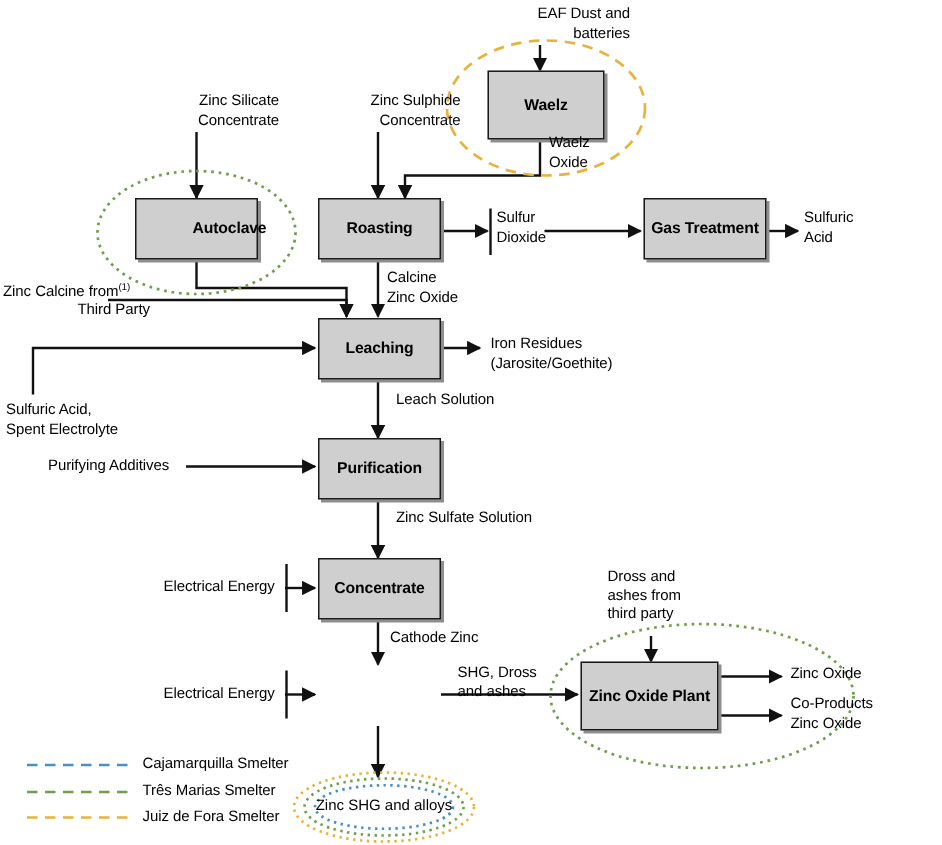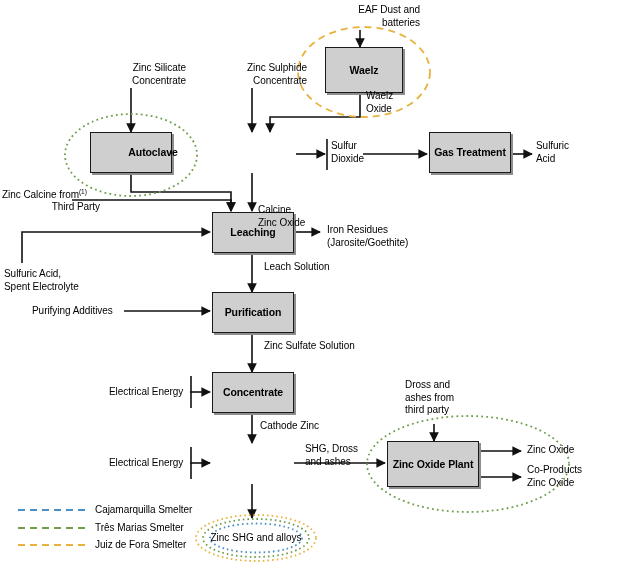--- a/index.html
+++ b/index.html
@@ -146,20 +146,21 @@
       <line x1="18" y1="510" x2="88" y2="510" stroke="#4a90c4" stroke-dasharray="7 5"></line>
       <line x1="18" y1="528" x2="88" y2="528" stroke="#6f9e4c" stroke-dasharray="7 5"></line>
       <line x1="18" y1="545" x2="88" y2="545" stroke="#e8b33c" stroke-dasharray="7 5"></line>
     </g>
   </svg>
 
   <div class="proc-box" style="left:325px; top:47px; width:78px; height:46px;">Waelz</div>
 
   <div class="proc-box" style="left:90px; top:132px; width:82px; height:41px;padding-left:44px;">Autoclave</div>
 
+  <div class="proc-box" style="left:212px; top:132px; width:82px; height:41px;">Roasting</div>
 
   <div class="proc-box" style="left:429px; top:132px; width:82px; height:41px;">Gas
 Treatment</div>
 
   <div class="proc-box" style="left:212px; top:212px; width:82px; height:41px;">Leaching</div>
 
   <div class="proc-box" style="left:212px; top:292px; width:82px; height:41px;">Purification</div>
 
   <div class="proc-box" style="left:212px; top:372px; width:82px; height:41px;">Concentrate</div>
 
@@ -177,21 +178,21 @@
 
   <div class="flow-label center" style="left:197px; top:62px; width:110px;">Zinc Sulphide
 Concentrate</div>
 
   <div class="flow-label left" style="left:331px; top:140px; width:60px;">Sulfur
 Dioxide</div>
 
   <div class="flow-label left" style="left:536px; top:140px; width:70px;">Sulfuric
 Acid</div>
 
-  <div class="flow-label left" style="left:258px; top:180px; width:80px;margin-top:24px;">Calcine
+  <div class="flow-label left" style="left:258px; top:180px; width:80px;">Calcine
 Zinc Oxide</div>
 
   <div class="flow-label left" style="left:2px; top:188px; width:80px; white-space:nowrap;">
     <span>Zinc Calcine from</span><sup>(1)</sup>
   </div>
   <div class="flow-label center" style="left:12px; top:201px; width:88px;">Third Party</div>
 
   <div class="flow-label left" style="left:327px; top:224px; width:140px;">Iron Residues
 (Jarosite/Goethite)</div>
 

